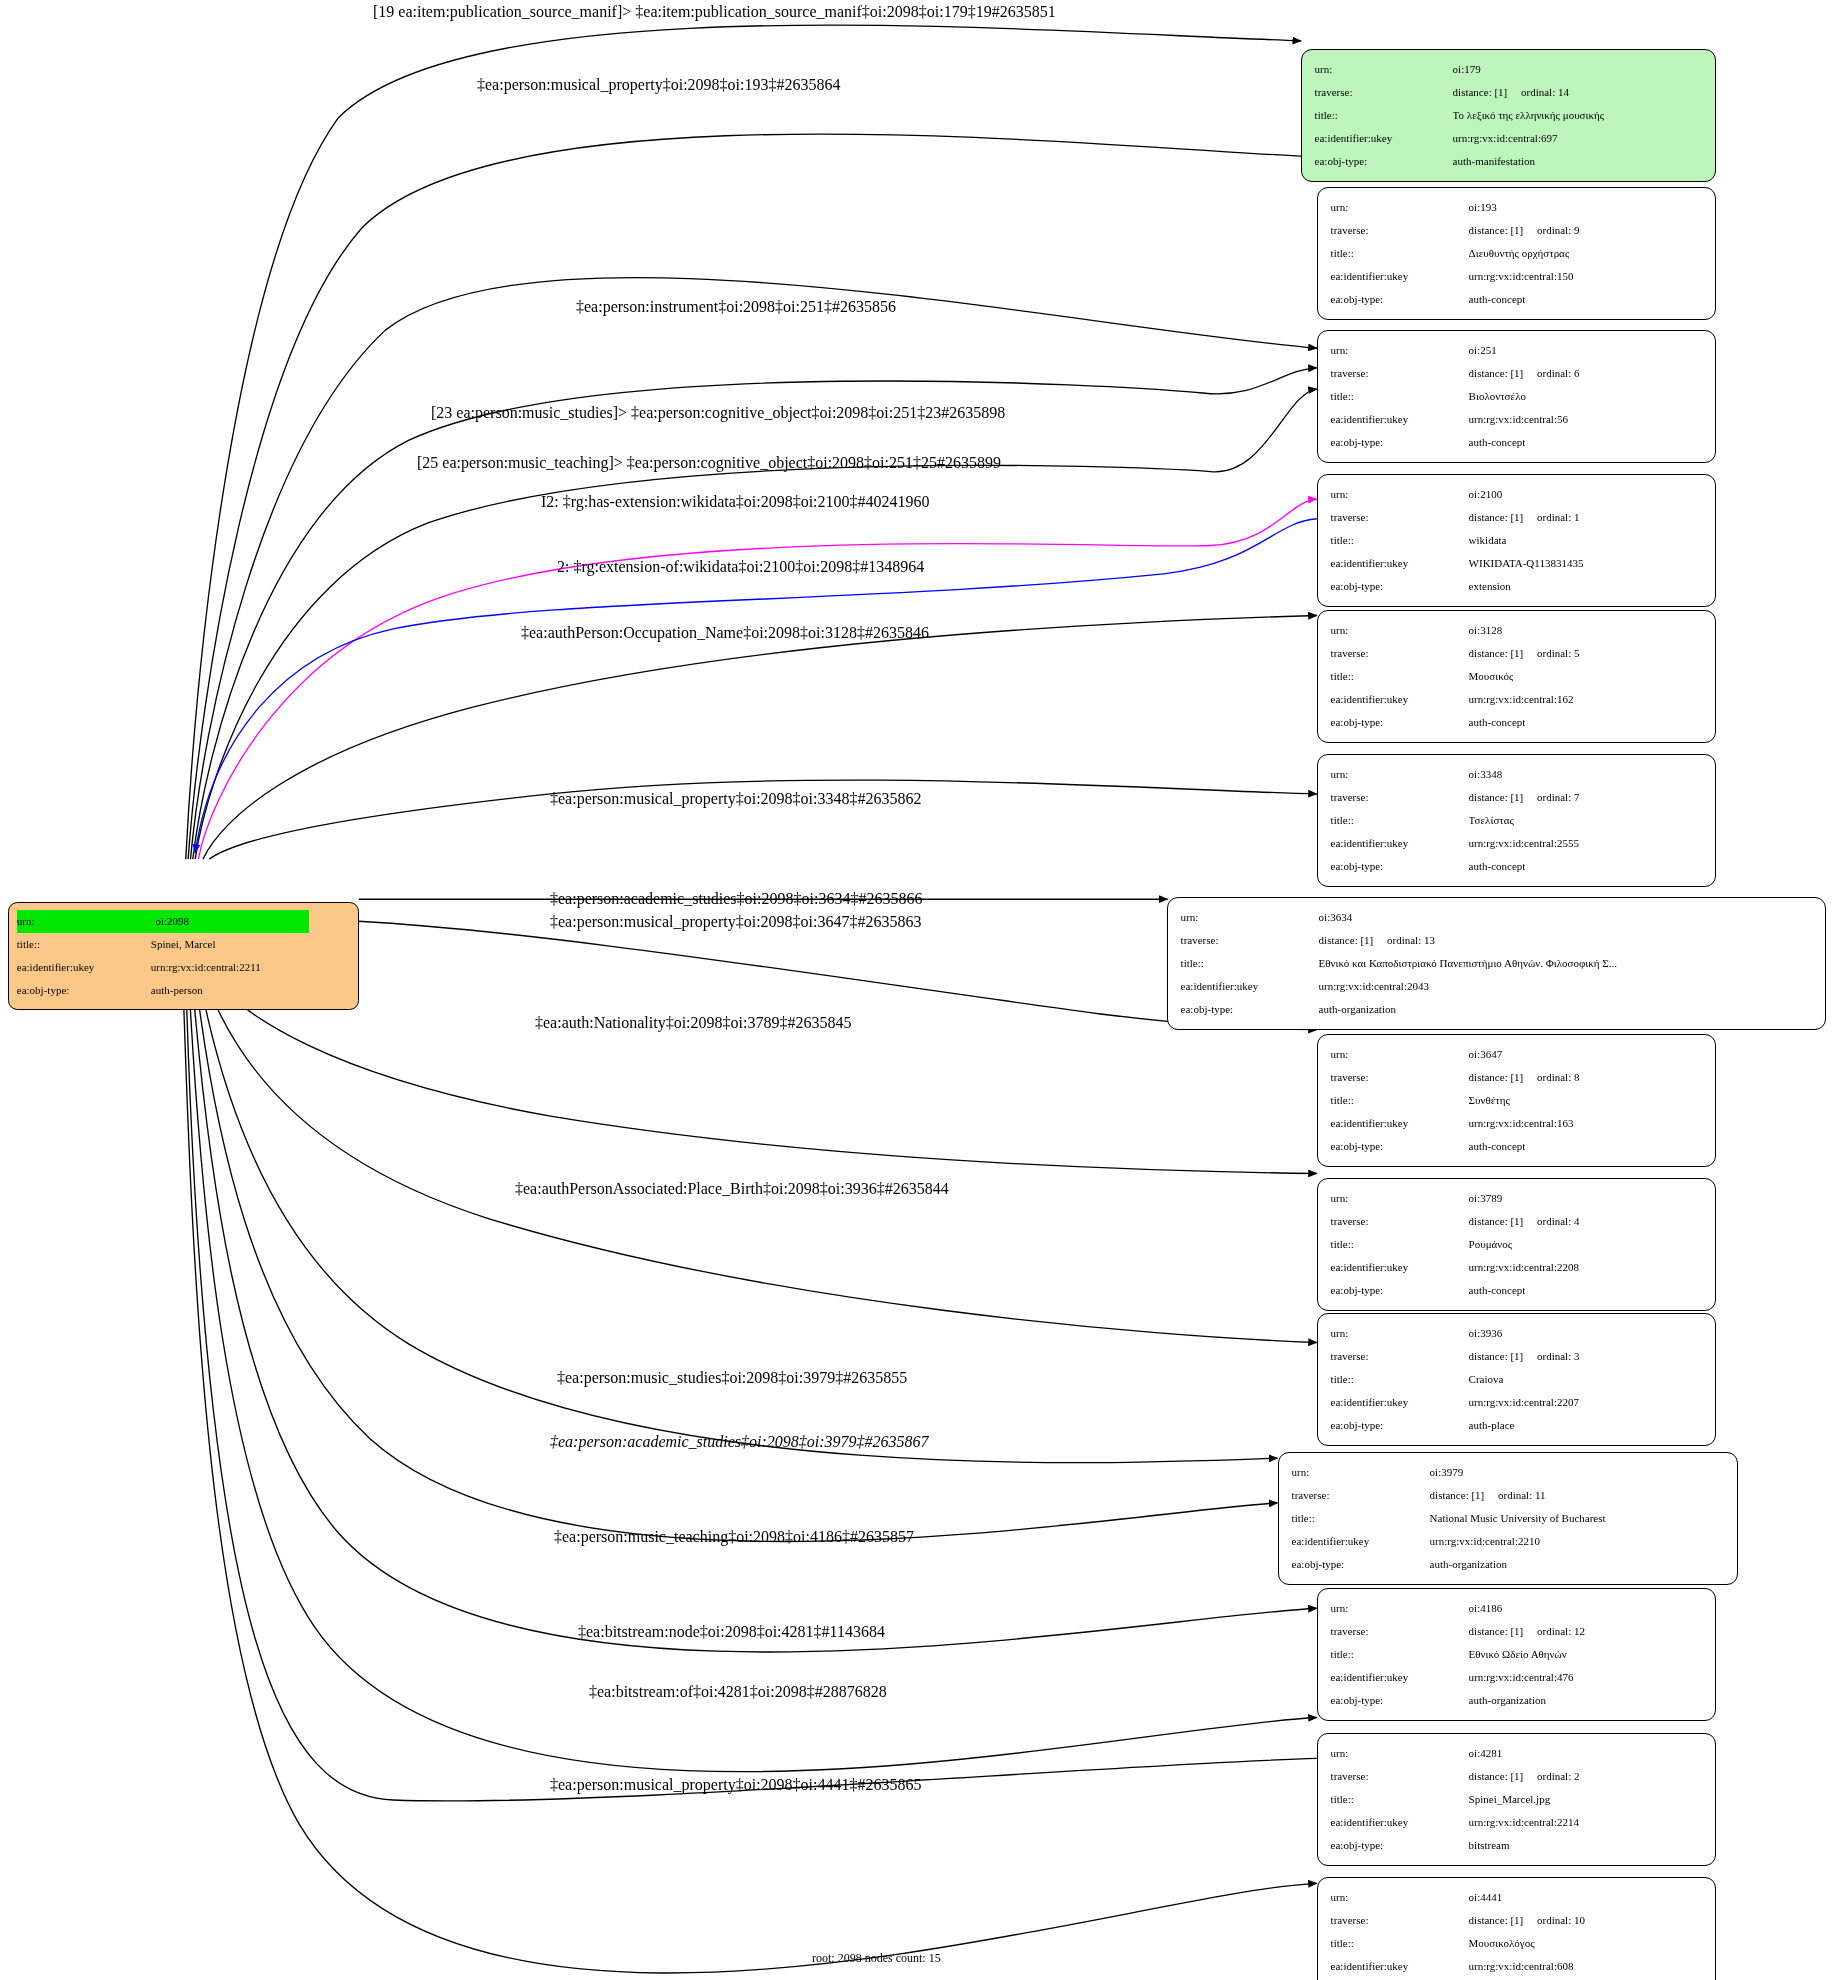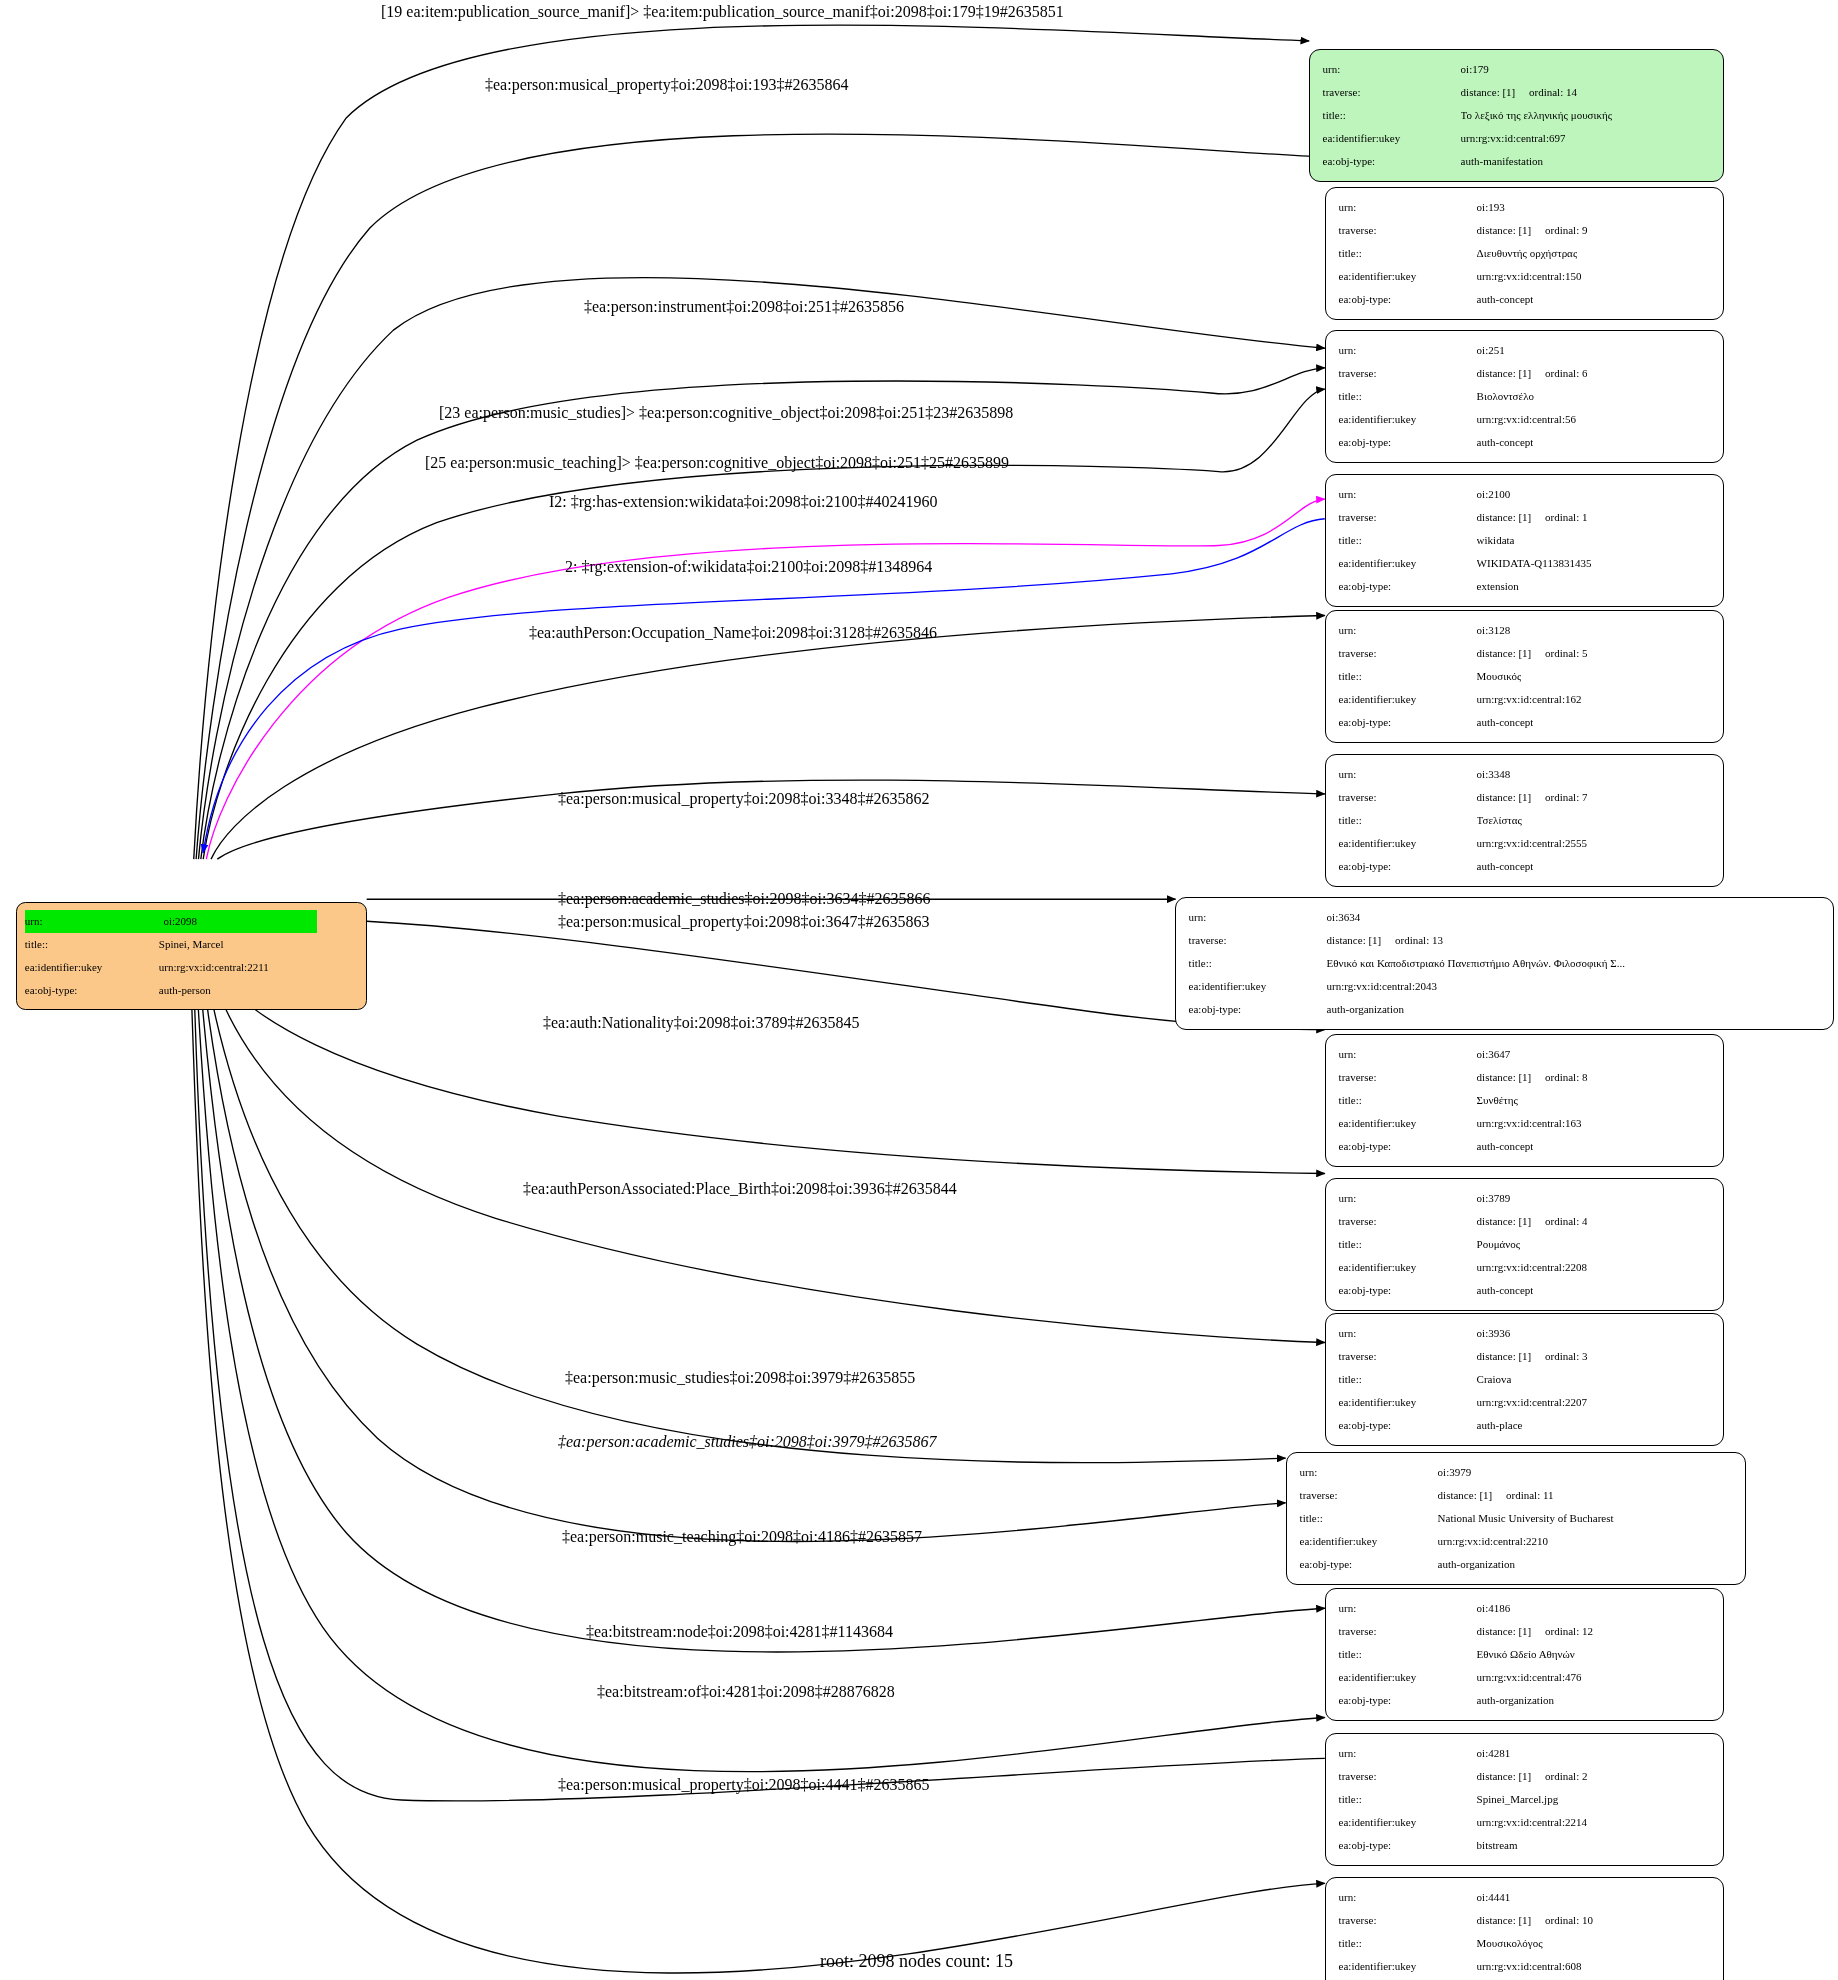--- a/index.html
+++ b/index.html
@@ -1,21 +1,21 @@
 <!DOCTYPE html>
 <html style="font-size:12.6px"><head>
 <meta charset="utf-8">
 <style>
   html,body{margin:0;padding:0;background:#ffffff;}
   body{
     width:1839px;height:1980px;position:relative;overflow:hidden;
     font-family:"Liberation Serif","DejaVu Serif",serif;
     color:#000000;
   }
-  #canvas{position:absolute;left:8px;top:0;width:1587px;height:1980px;}
+  #canvas{position:absolute;left:0;top:0;width:1587px;height:1980px;}
   #edges{position:absolute;left:0;top:0;width:1839px;height:1980px;pointer-events:none;}
 
   
   .node{
     position:absolute;
     box-sizing:border-box;
     border:1.3px solid #000;
     border-radius:11px;
     background:#ffffff;
     padding:7.9px 11px 7.9px 12.6px;
@@ -50,21 +50,21 @@
   
   .elabel{
     position:absolute;
     font-size:16px;
     line-height:19px;
     white-space:nowrap;
     color:#000;
   }
   .footer{
     position:absolute;
-    font-size:18px;
+    font-size:12px;
     white-space:nowrap;
   }
 </style>
 </head>
 <body>
 
 <div id="canvas">
 
   <svg id="edges" viewBox="0 0 2339 2519" xmlns="http://www.w3.org/2000/svg">
     <defs>

